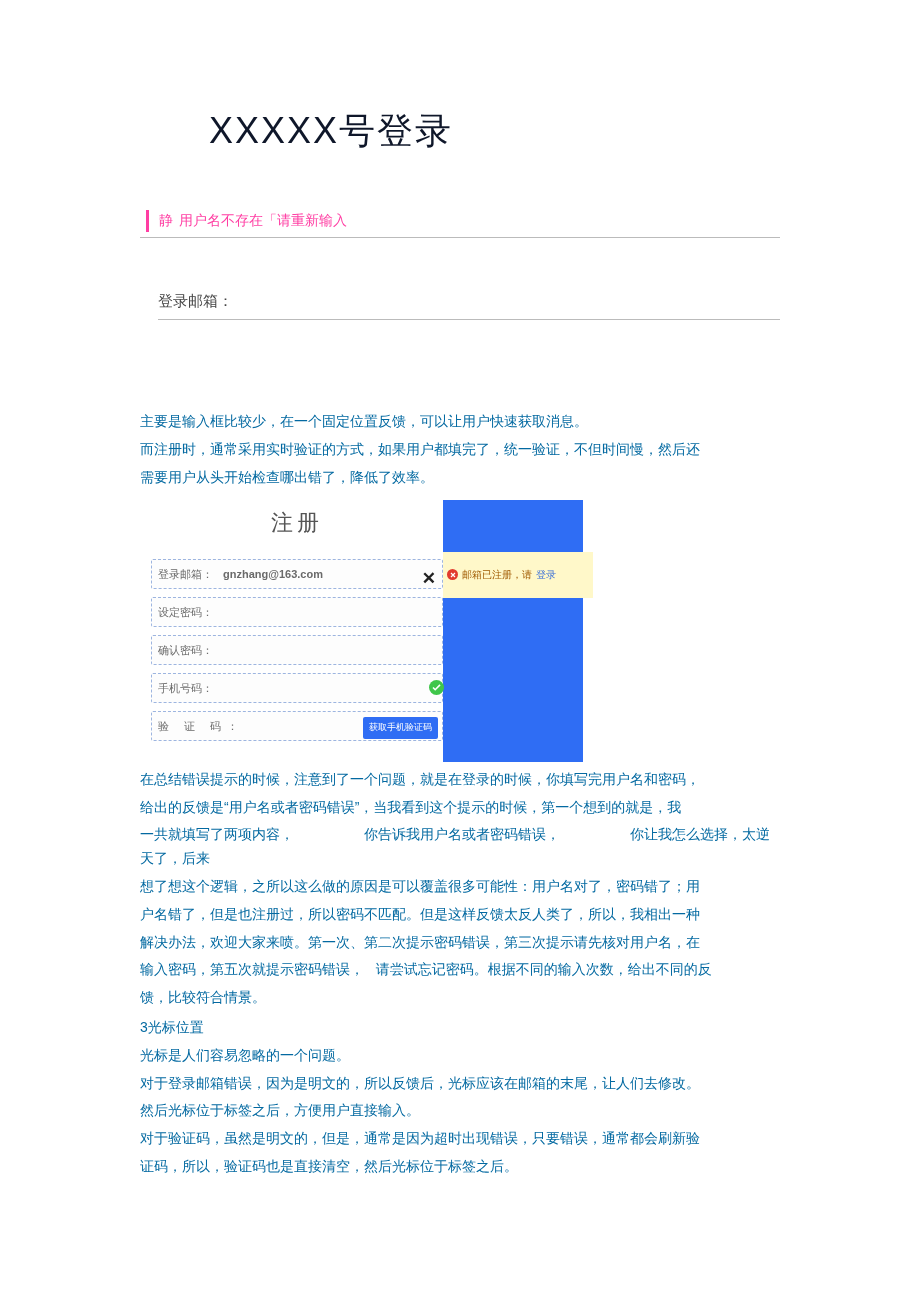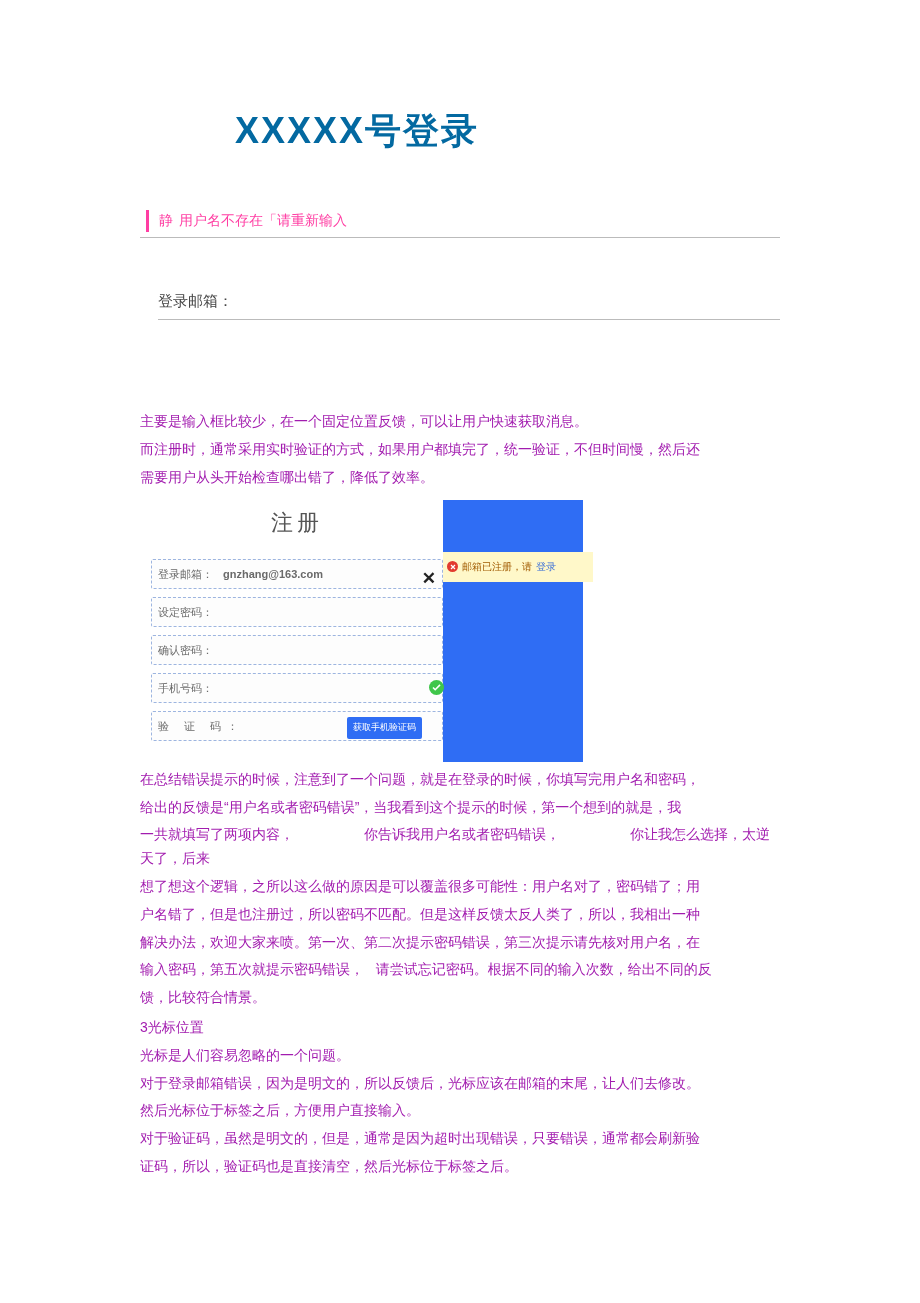--- a/index.html
+++ b/index.html
@@ -9,23 +9,23 @@
       background: #fff;
       color: #333;
       font-size: 14px;
       line-height: 1.7;
     }
     .page {
       padding: 100px 140px 100px 140px;
     }
     .title {
       font-size: 36px;
-      color: #0369a1;
-      font-weight: bold;
-      margin-left: 95px;
+      color: #0f172a;
+      font-weight: normal;
+      margin-left: 69px;
       margin-bottom: 48px;
       letter-spacing: 2px;
     }
     .error-row {
       border-bottom: 1px solid #bbb;
       padding-bottom: 4px;
       padding-left: 6px;
       margin-bottom: 50px;
       display: flex;
       align-items: baseline;
@@ -44,21 +44,21 @@
     .field-row {
       margin-left: 18px;
       border-bottom: 1px solid #bbb;
       padding-bottom: 6px;
       color: #444;
       font-size: 15px;
     }
     .field-row.nobr { border-bottom: none; }
     .gap-1 { margin-bottom: 90px; }
     .gap-2 { margin-bottom: 38px; }
-    .body-text { margin-bottom: 4px; color: #a21caf; }
+    .body-text { margin-bottom: 4px; color: #0369a1; }
     .body-text.mt { margin-top: 6px; }
     .body-text .wide-gap { display: inline-block; width: 70px; }
     
     .embed {
       margin: 10px 0 6px 0;
       display: flex;
       align-items: stretch;
       height: 262px;
     }
     .embed-left {
@@ -108,33 +108,33 @@
       height: 15px;
       border-radius: 50%;
       background: #3fc64a;
       display: flex;
       align-items: center;
       justify-content: center;
     }
     .ok-badge svg { width: 9px; height: 7px; }
     .get-code-btn {
       position: absolute;
-      right: 20px;
+      right: 4px;
       top: 5px;
       background: #2f6df4;
       color: #fff;
       font-size: 9px;
       padding: 3px 6px;
       border-radius: 2px;
     }
     .yellow-strip {
       position: absolute;
       left: 292px;
       top: 52px;
-      height: 30px;
+      height: 46px;
       width: 150px;
       background: #fff8c9;
       display: flex;
       align-items: center;
       font-size: 10px;
       color: #a05a00;
       padding-left: 4px;
       gap: 4px;
     }
     .yellow-strip .err-ico {

